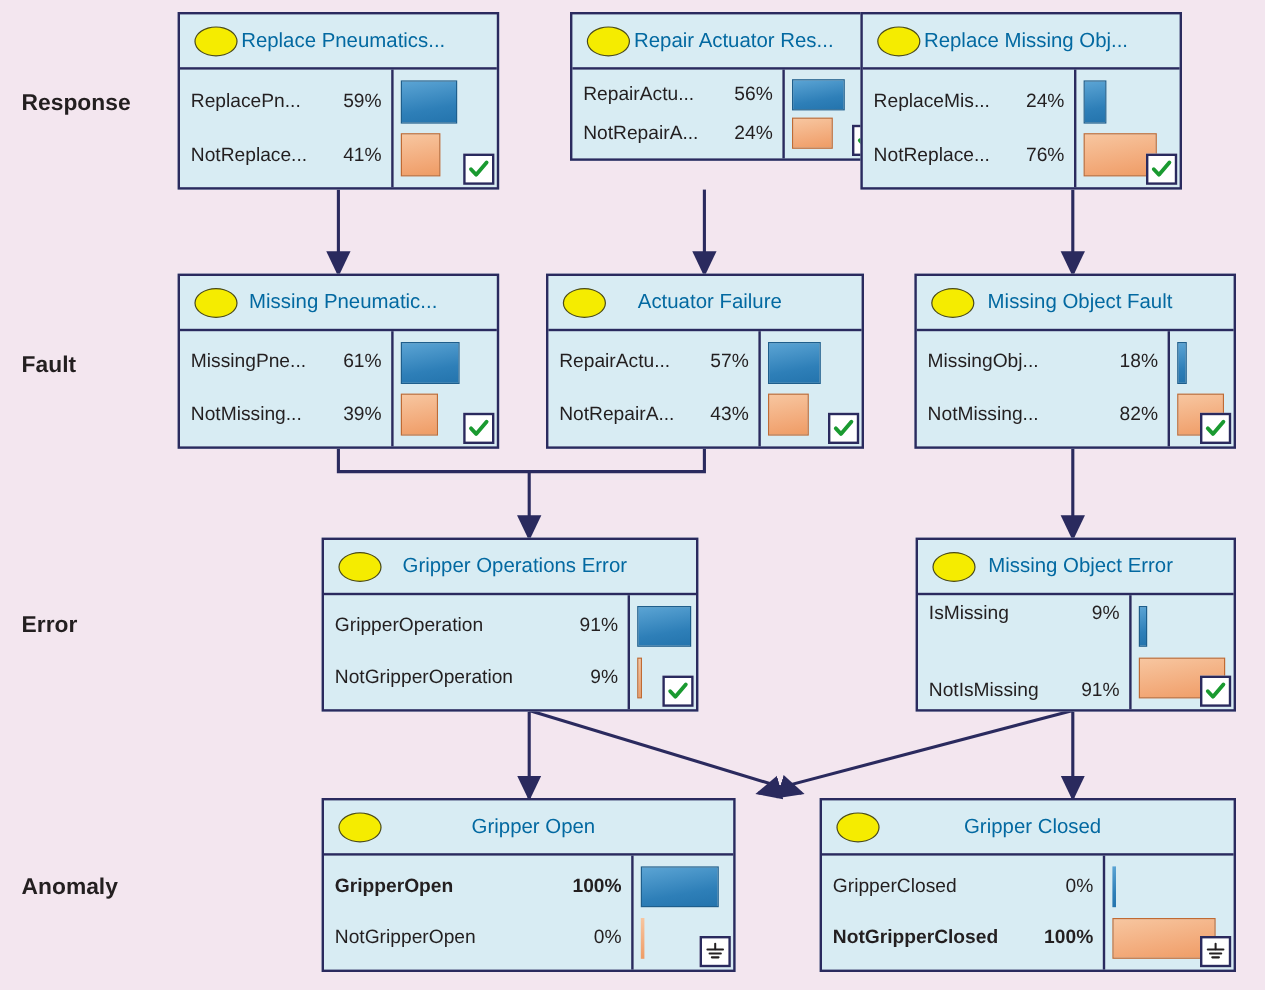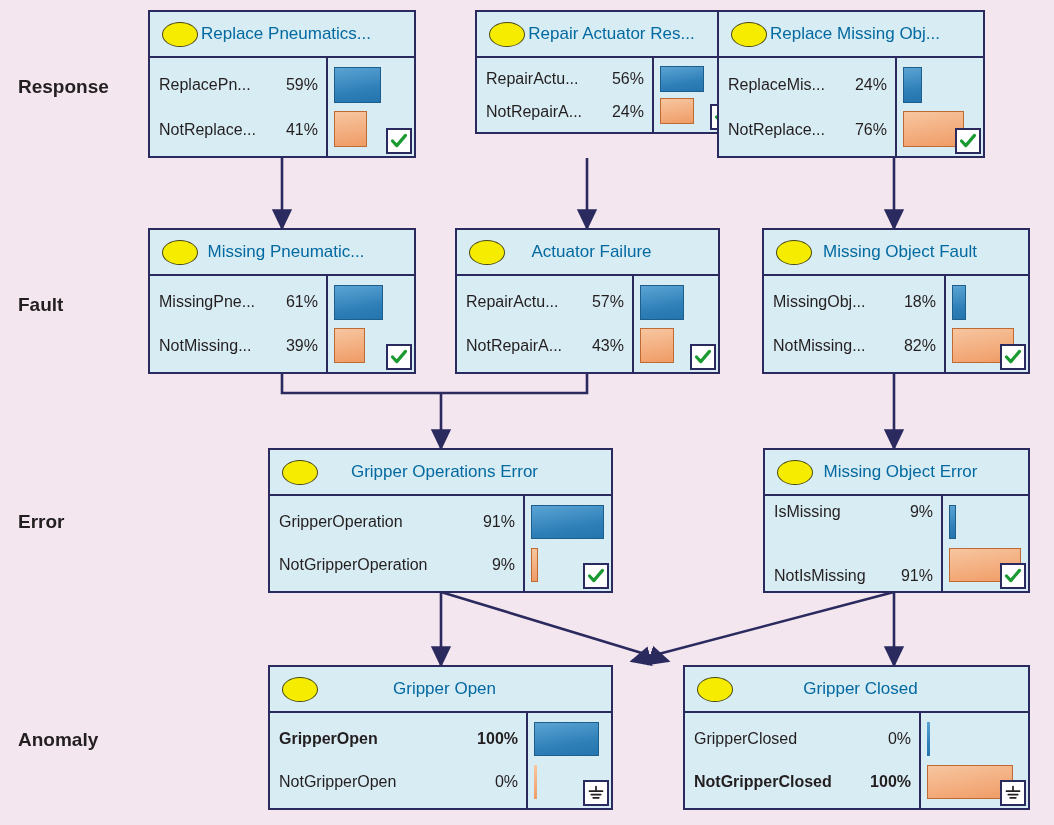--- a/index.html
+++ b/index.html
@@ -338,21 +338,21 @@
       </div>
     </div>
   </div>
 
   <div class="node" style="left:762px; top:228px; width:268px; height:146px;">
     <div class="node-header">
       <div class="node-ellipse"></div>
       <div class="node-title">Missing Object Fault</div>
     </div>
     <div class="node-body">
-      <div class="states" style="width:182px;">
+      <div class="states" style="width:211px;">
         <div class="state-row">
           <span class="state-name">MissingObj...</span>
           <span class="state-pct">18%</span>
         </div>
         <div class="state-row">
           <span class="state-name">NotMissing...</span>
           <span class="state-pct">82%</span>
         </div>
       </div>
       <div class="bars">
@@ -364,21 +364,21 @@
           </div>
         <div class="corner-icon">
           <svg width="18" height="18" viewBox="0 0 18 18">
               <path d="M2.5,9 L6.8,13.6 L15.5,3.4" stroke="#1a9a30" stroke-width="3.2" fill="none" stroke-linecap="round" stroke-linejoin="round"></path>
             </svg>
         </div>
       </div>
     </div>
   </div>
 
-  <div class="node" style="left:268px; top:448px; width:345px; height:145px;">
+  <div class="node" style="left:268px; top:448px; width:314px; height:145px;">
     <div class="node-header">
       <div class="node-ellipse"></div>
       <div class="node-title">Gripper Operations Error</div>
     </div>
     <div class="node-body">
       <div class="states" style="width:255px;">
         <div class="state-row">
           <span class="state-name">GripperOperation</span>
           <span class="state-pct">91%</span>
         </div>

